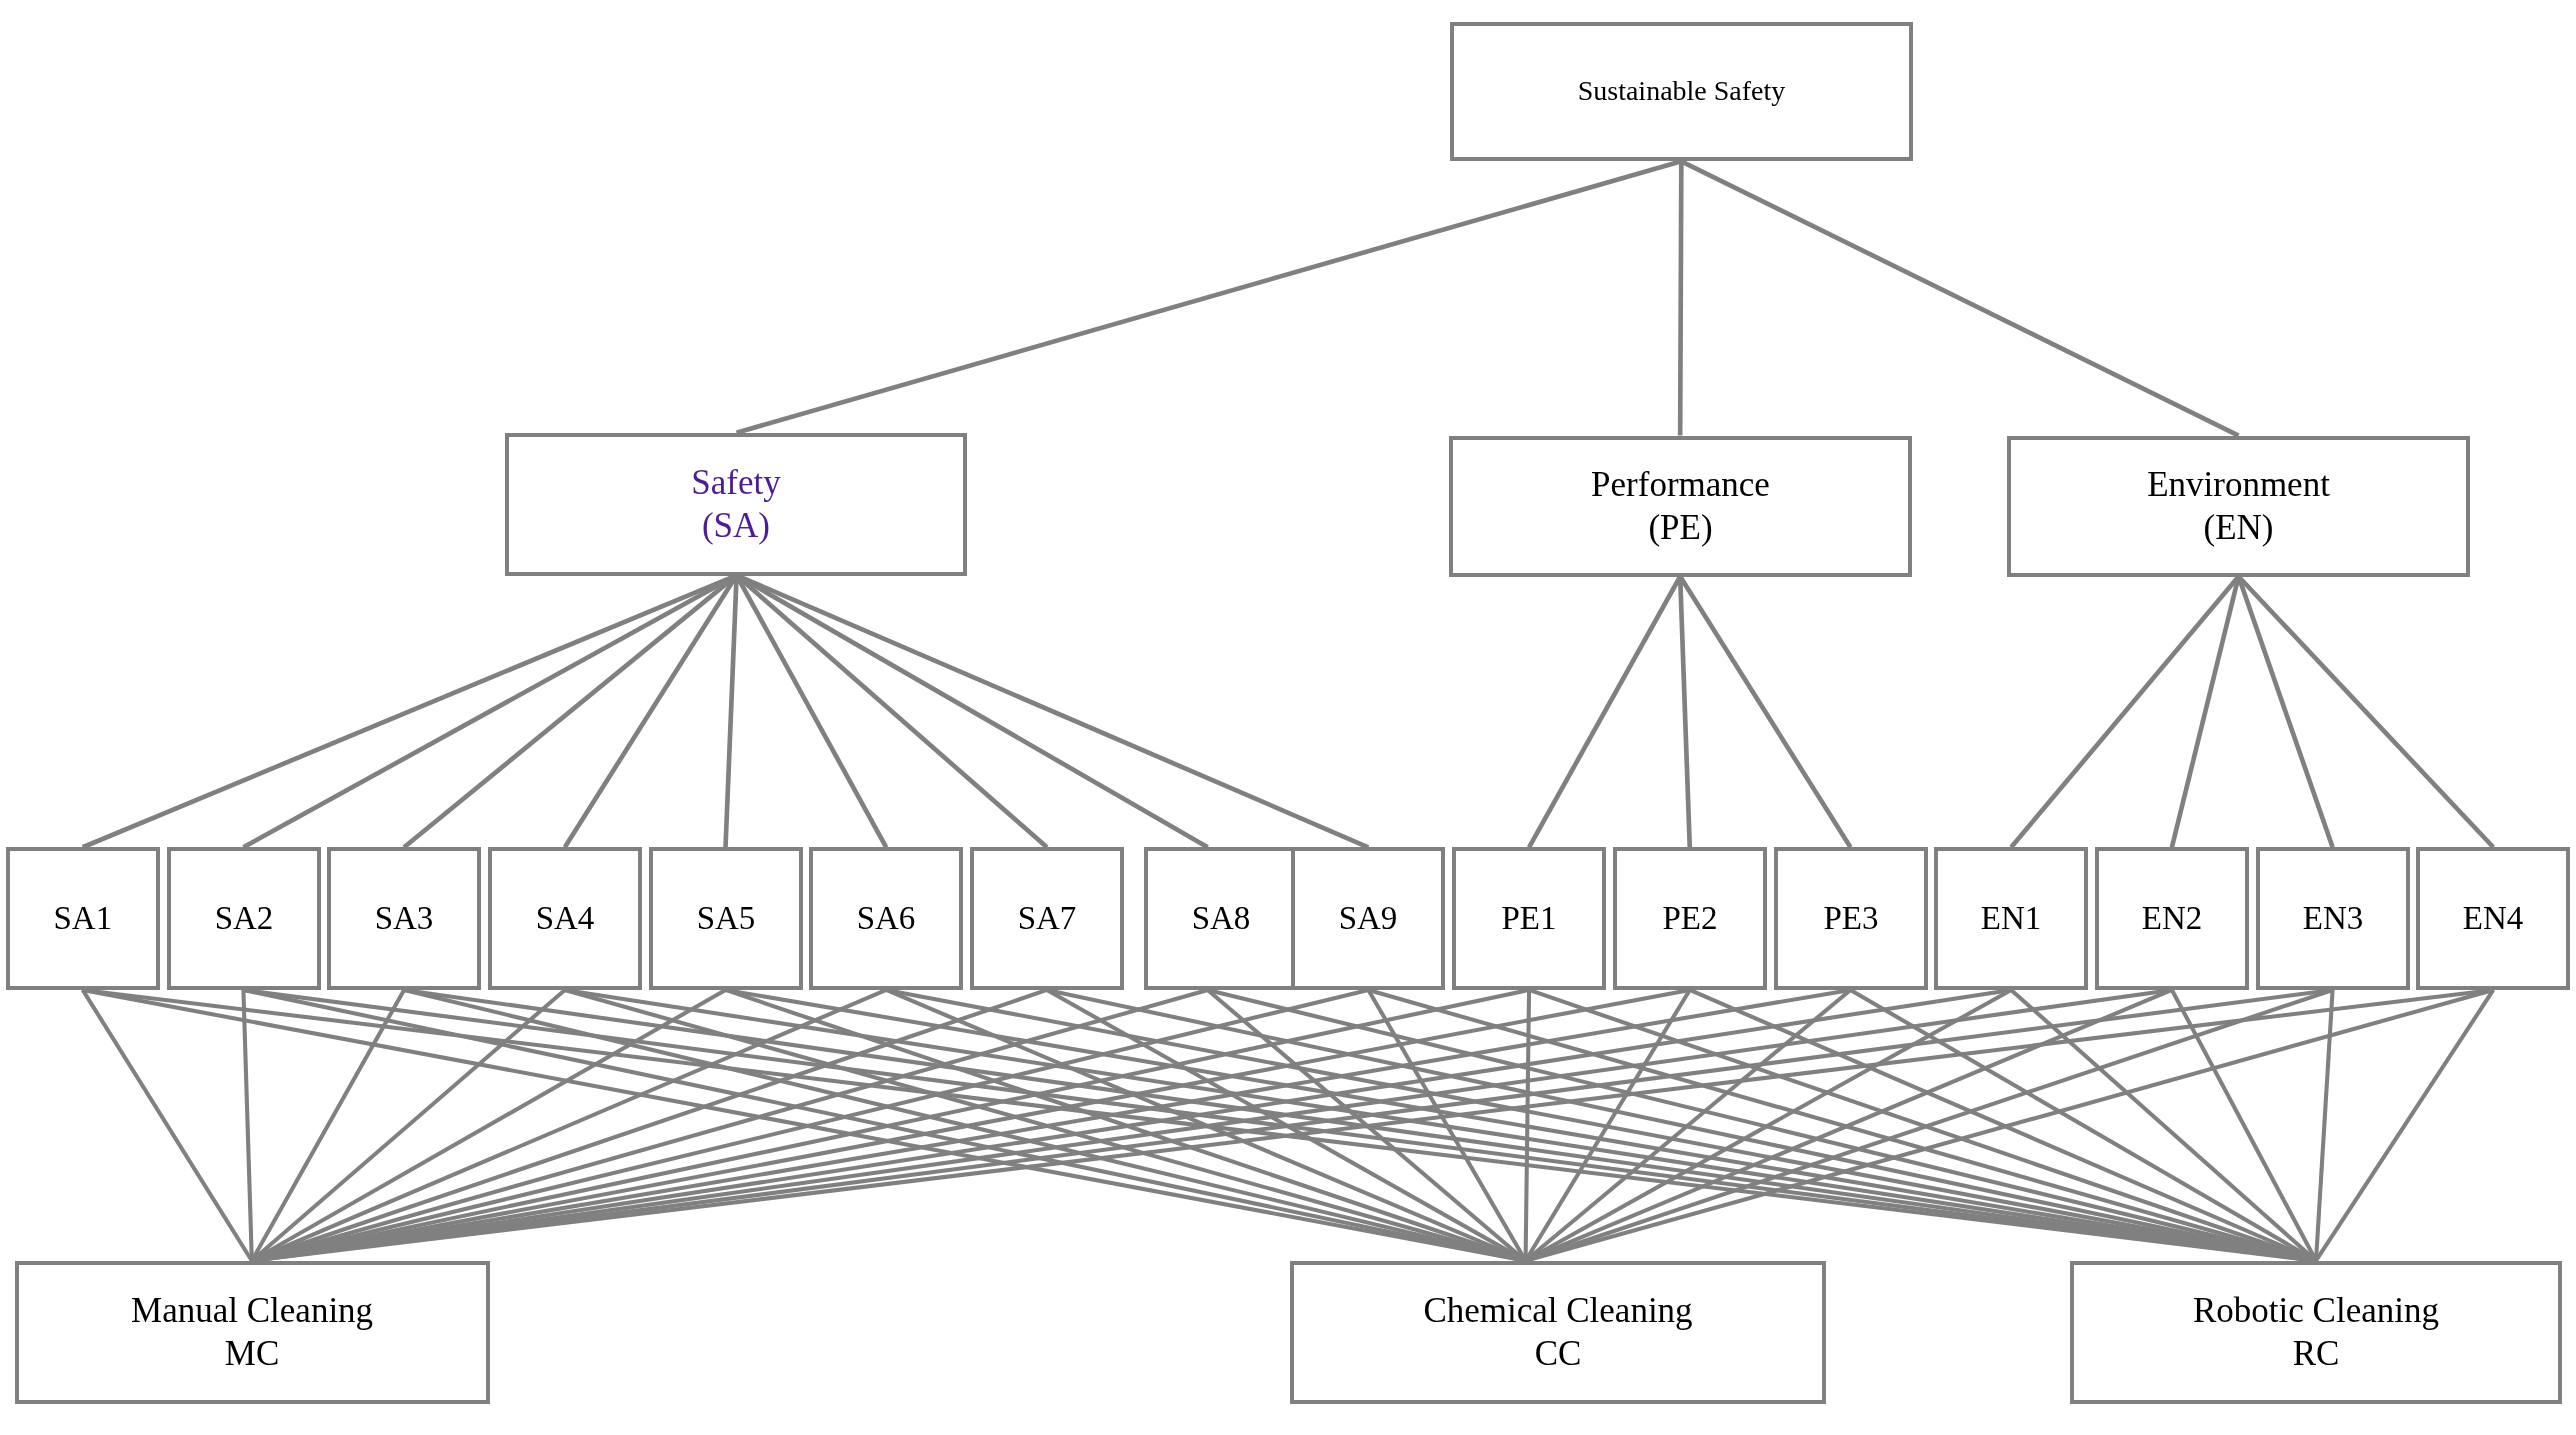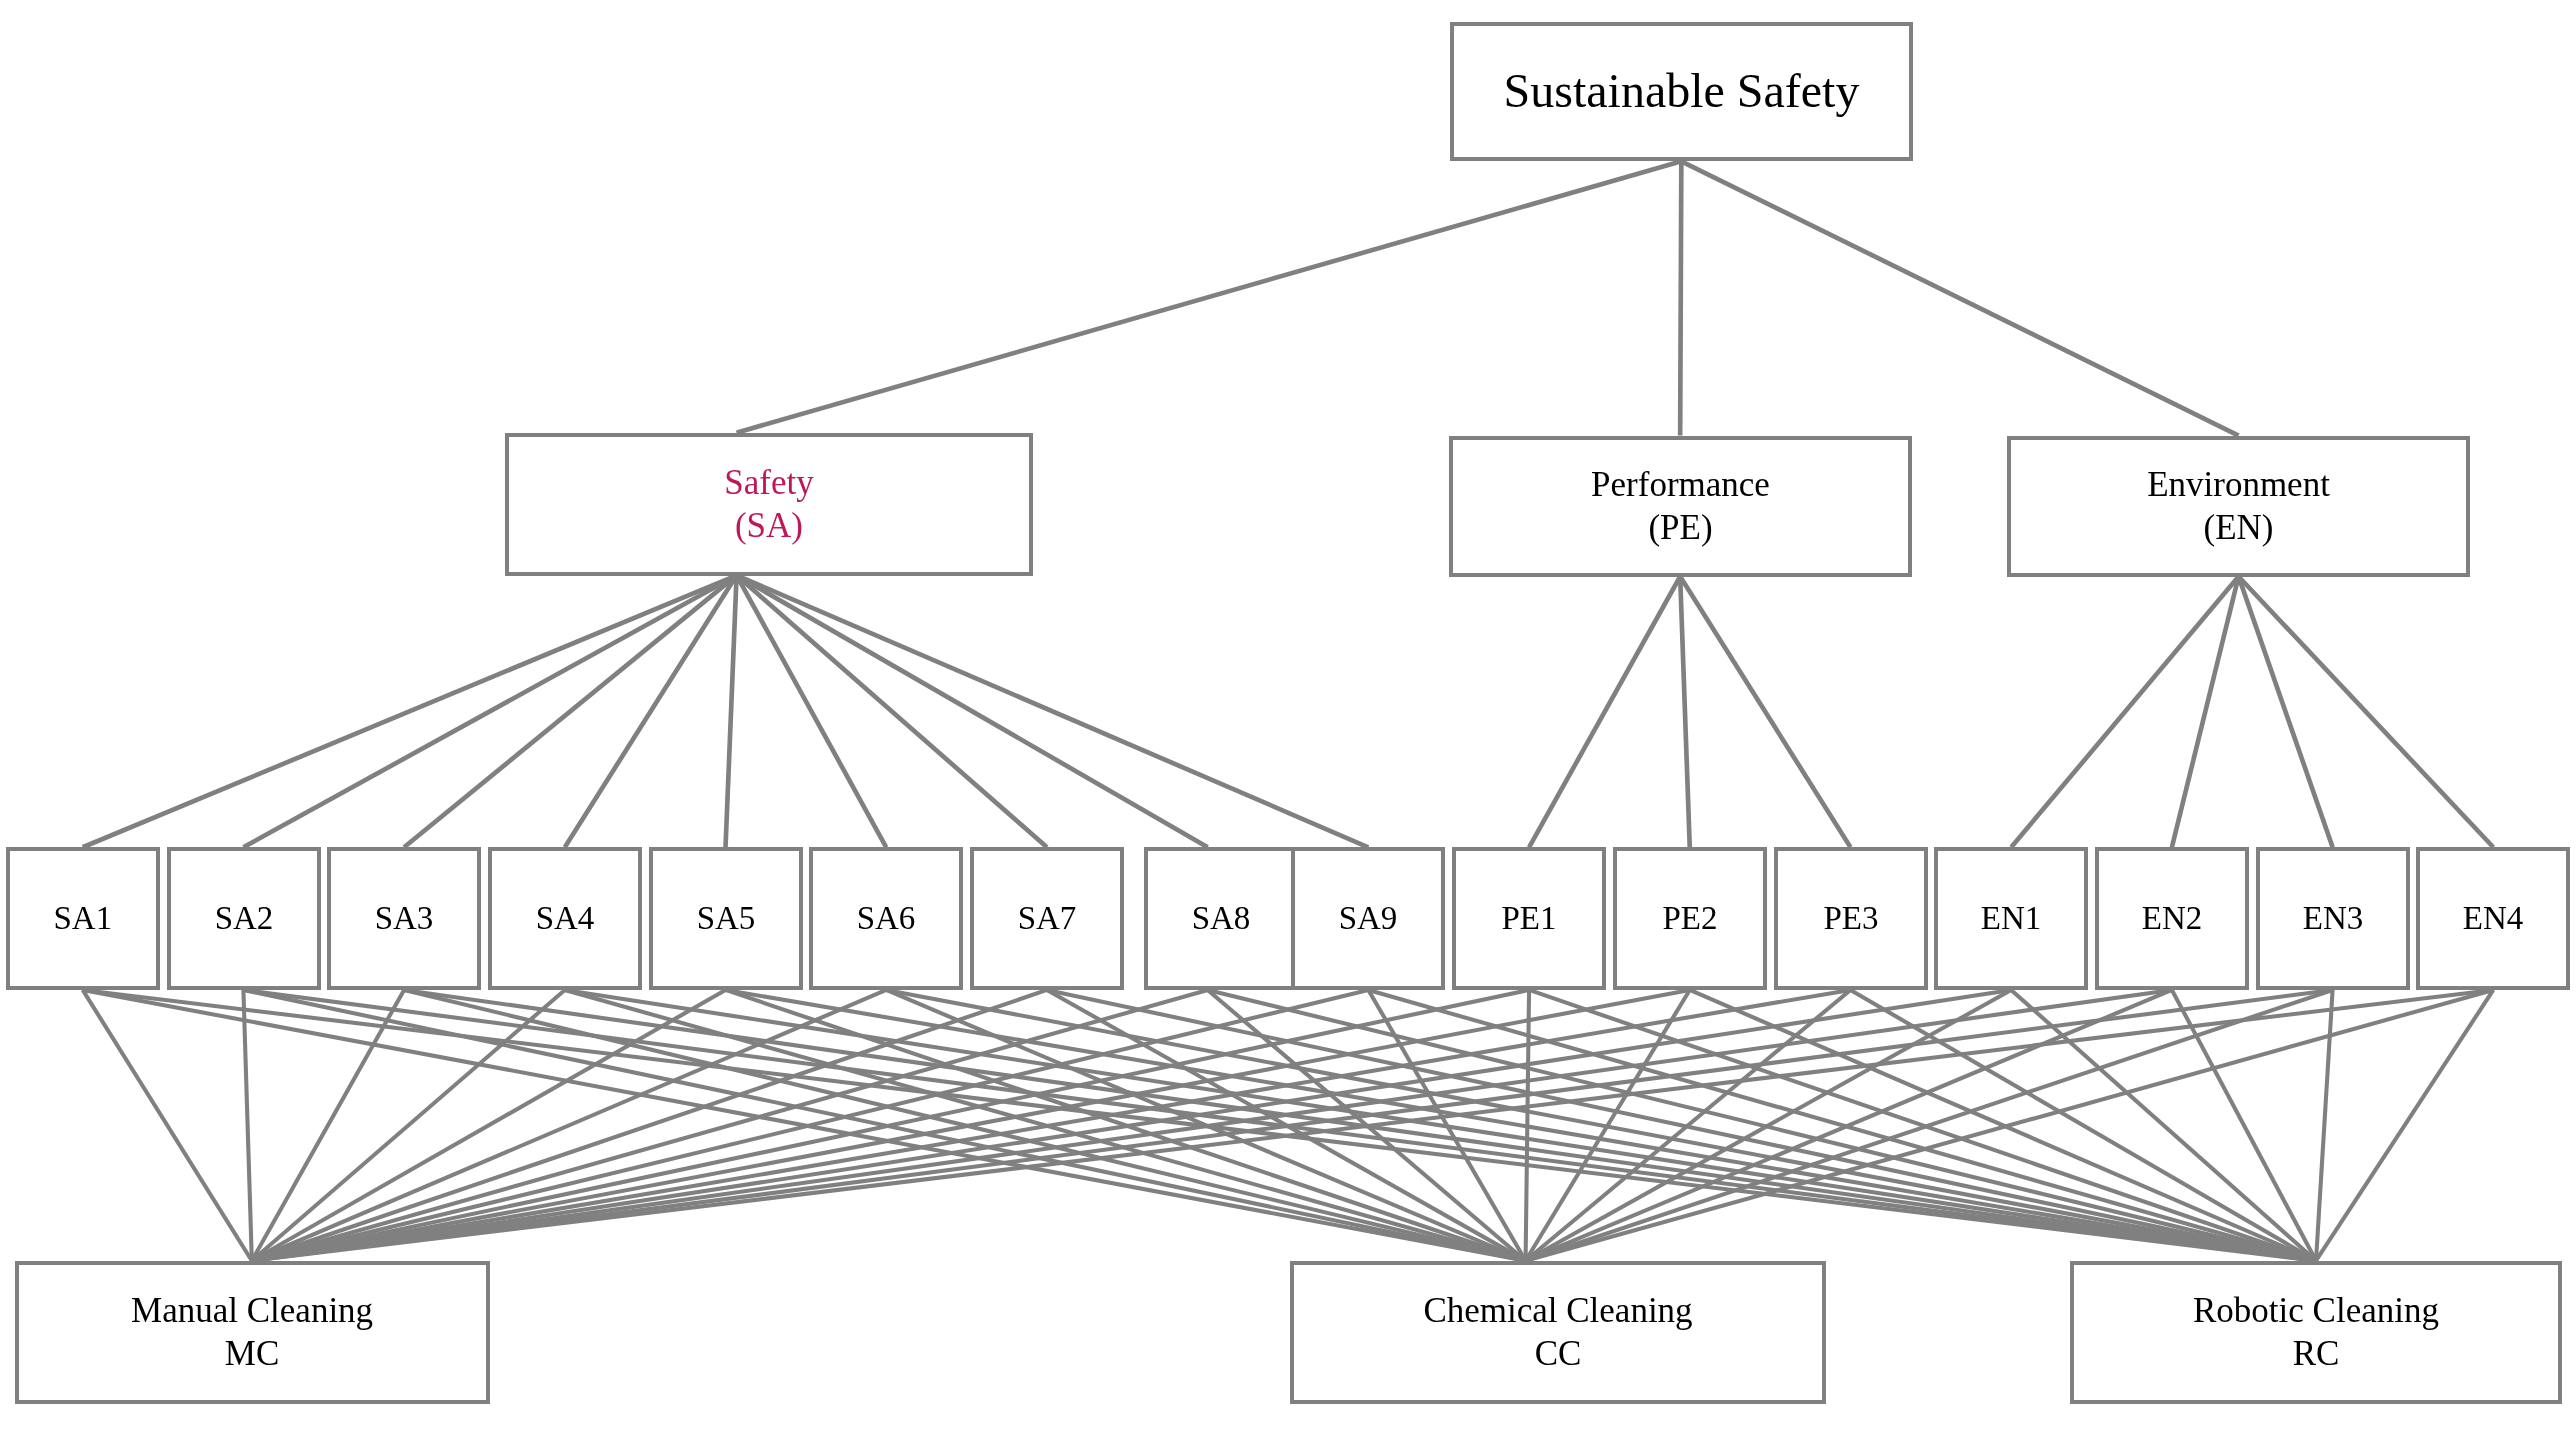--- a/index.html
+++ b/index.html
@@ -31,21 +31,21 @@
     display: flex;
     flex-direction: column;
     align-items: center;
     justify-content: center;
     color: #000000;
     line-height: 1.22;
     text-align: center;
     z-index: 5;
   }
   .node .ln { display: block; white-space: nowrap; }
-  .goal-node     { font-size: 48px; }
+  .goal-node     { font-size: 28px; }
   .criteria-node { font-size: 35px; }
   .subc-node     { font-size: 33px; }
   .alt-node      { font-size: 35px; }
 </style>
 </head>
 <body>
 
 <div id="canvas">
   <svg id="links" viewBox="0 0 4424 2466" preserveAspectRatio="none" aria-hidden="true">
       <line x1="2887.5" y1="277" x2="1265" y2="743" stroke="#808080" stroke-width="8" stroke-linecap="butt"></line>
@@ -113,21 +113,21 @@
       <line x1="4006" y1="1700" x2="2620" y2="2165" stroke="#808080" stroke-width="7" stroke-linecap="butt"></line>
       <line x1="4006" y1="1700" x2="3977.5" y2="2165" stroke="#808080" stroke-width="7" stroke-linecap="butt"></line>
       <line x1="4282" y1="1700" x2="432.5" y2="2165" stroke="#808080" stroke-width="7" stroke-linecap="butt"></line>
       <line x1="4282" y1="1700" x2="2620" y2="2165" stroke="#808080" stroke-width="7" stroke-linecap="butt"></line>
       <line x1="4282" y1="1700" x2="3977.5" y2="2165" stroke="#808080" stroke-width="7" stroke-linecap="butt"></line>
     </svg>
   <div id="nodes-layer">
       <div class="node goal-node" style="left: 1450px; top: 22px; width: 463px; height: 139px; border-color: rgb(128, 128, 128); color: rgb(0, 0, 0);">
         <span class="ln">Sustainable Safety</span>
       </div>
-      <div class="node criteria-node" style="left: 505px; top: 433px; width: 528px; height: 143px; border-color: rgb(128, 128, 128); color: #be185d;">
+      <div class="node criteria-node" style="left: 505px; top: 433px; width: 462px; height: 143px; border-color: rgb(128, 128, 128); color: #4c1d95;">
         <span class="ln">Safety</span>
         <span class="ln">(SA)</span>
       </div>
       <div class="node criteria-node" style="left: 1449px; top: 436px; width: 463px; height: 141px; border-color: rgb(128, 128, 128); color: rgb(0, 0, 0);">
         <span class="ln">Performance</span>
         <span class="ln">(PE)</span>
       </div>
       <div class="node criteria-node" style="left: 2007px; top: 436px; width: 463px; height: 141px; border-color: rgb(128, 128, 128); color: rgb(0, 0, 0);">
         <span class="ln">Environment</span>
         <span class="ln">(EN)</span>

